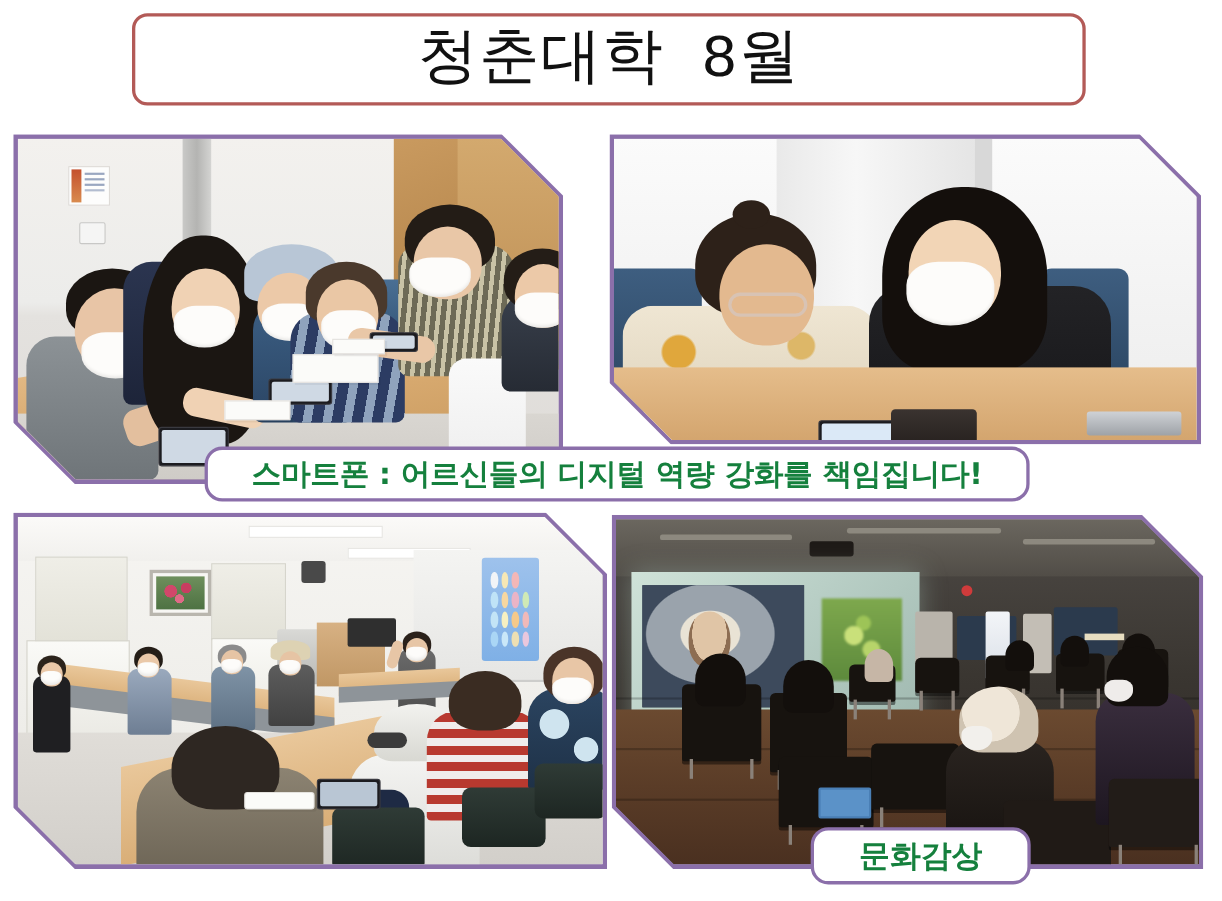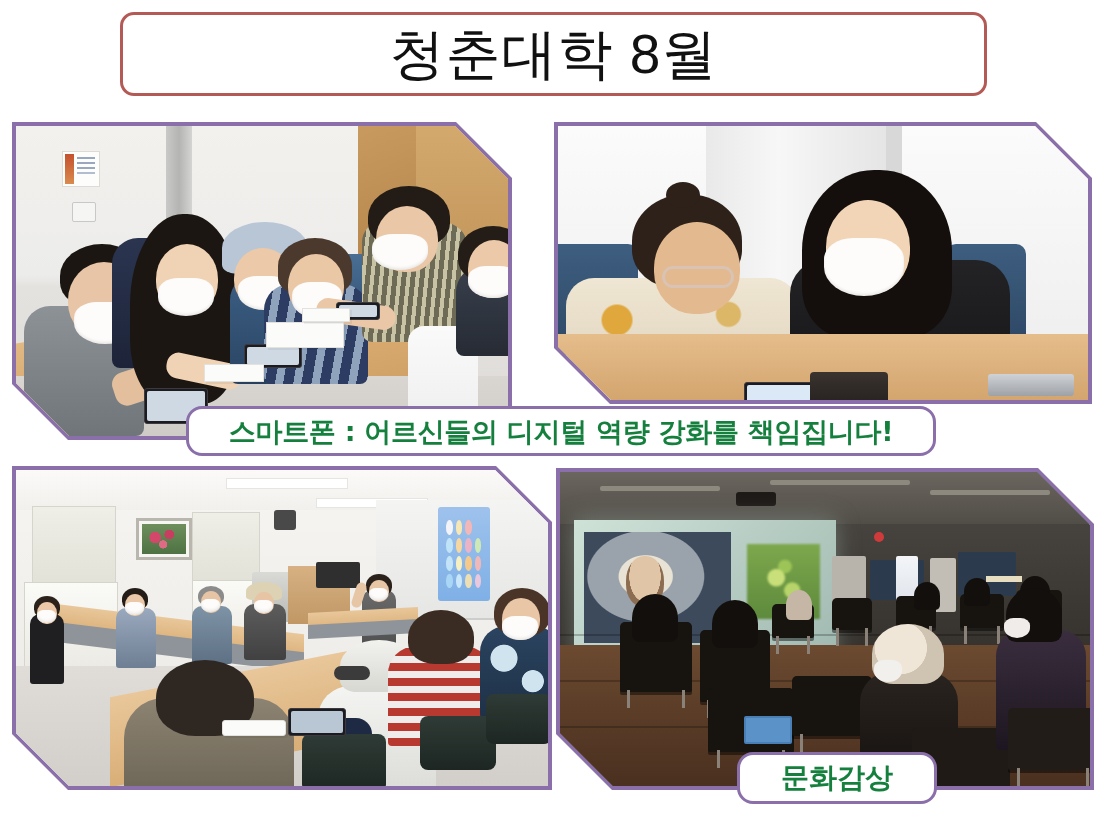--- a/index.html
+++ b/index.html
@@ -24,21 +24,21 @@
     height: 84px;
     box-sizing: border-box;
     border: 3px solid #b35a57;
     border-radius: 14px;
     background: #ffffff;
     display: flex;
     align-items: center;
     justify-content: center;
   }
   .title-text {
-    font-family: Liberation Sans, sans-serif;
+    font-family: Liberation Mono, monospace;
     font-size: 55px;
     font-weight: 400;
     color: #111111;
     letter-spacing: 1px;
     line-height: 1;
     white-space: nowrap;
   }
 
   
   .photo {

